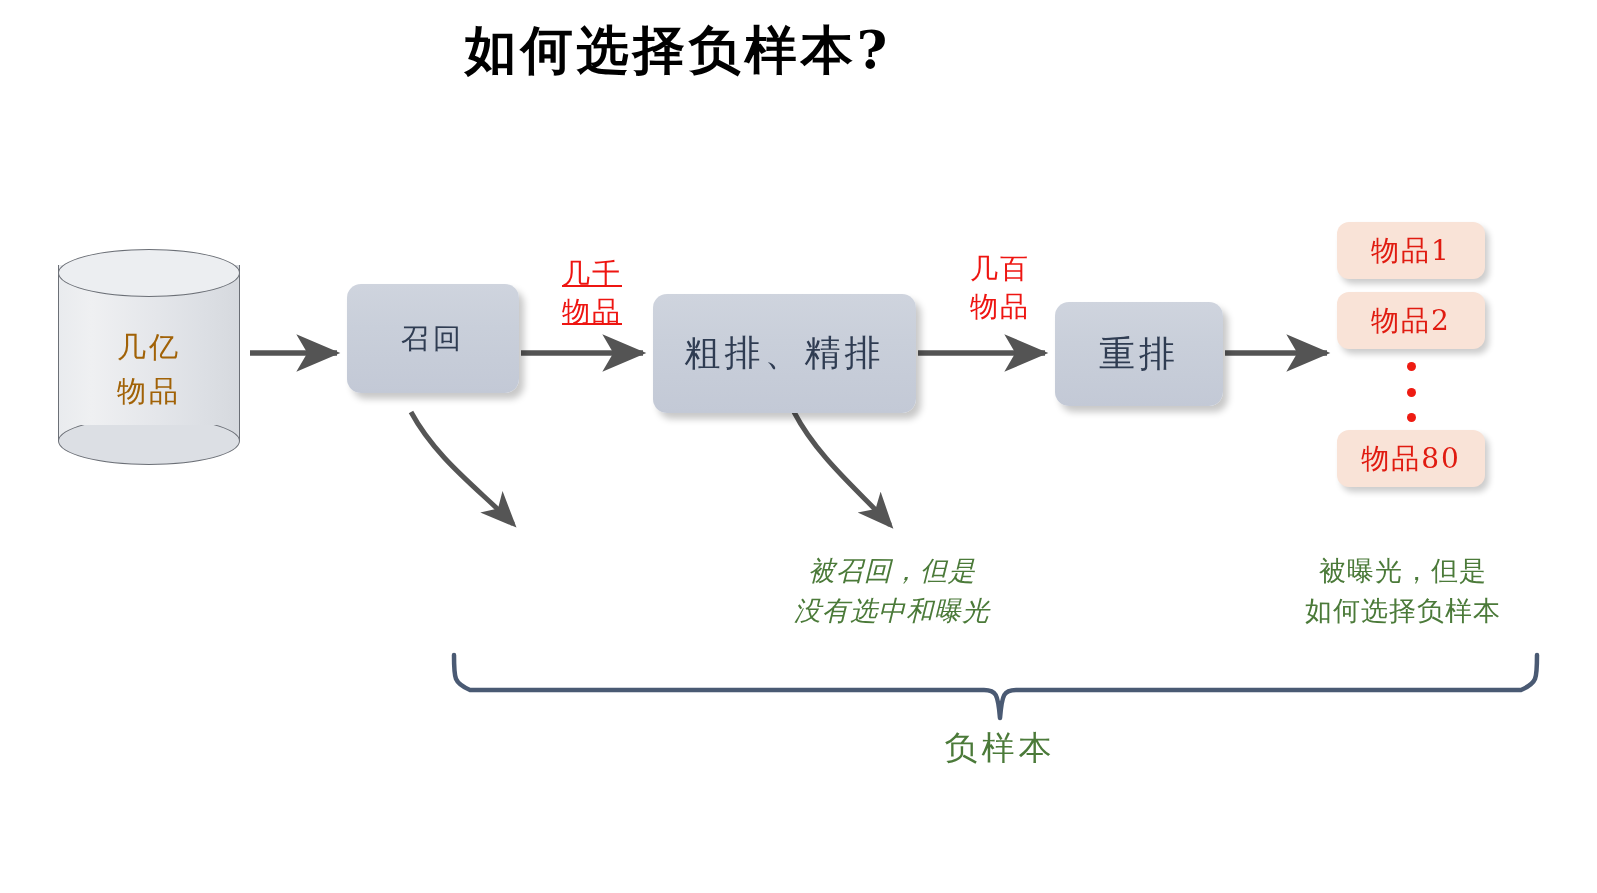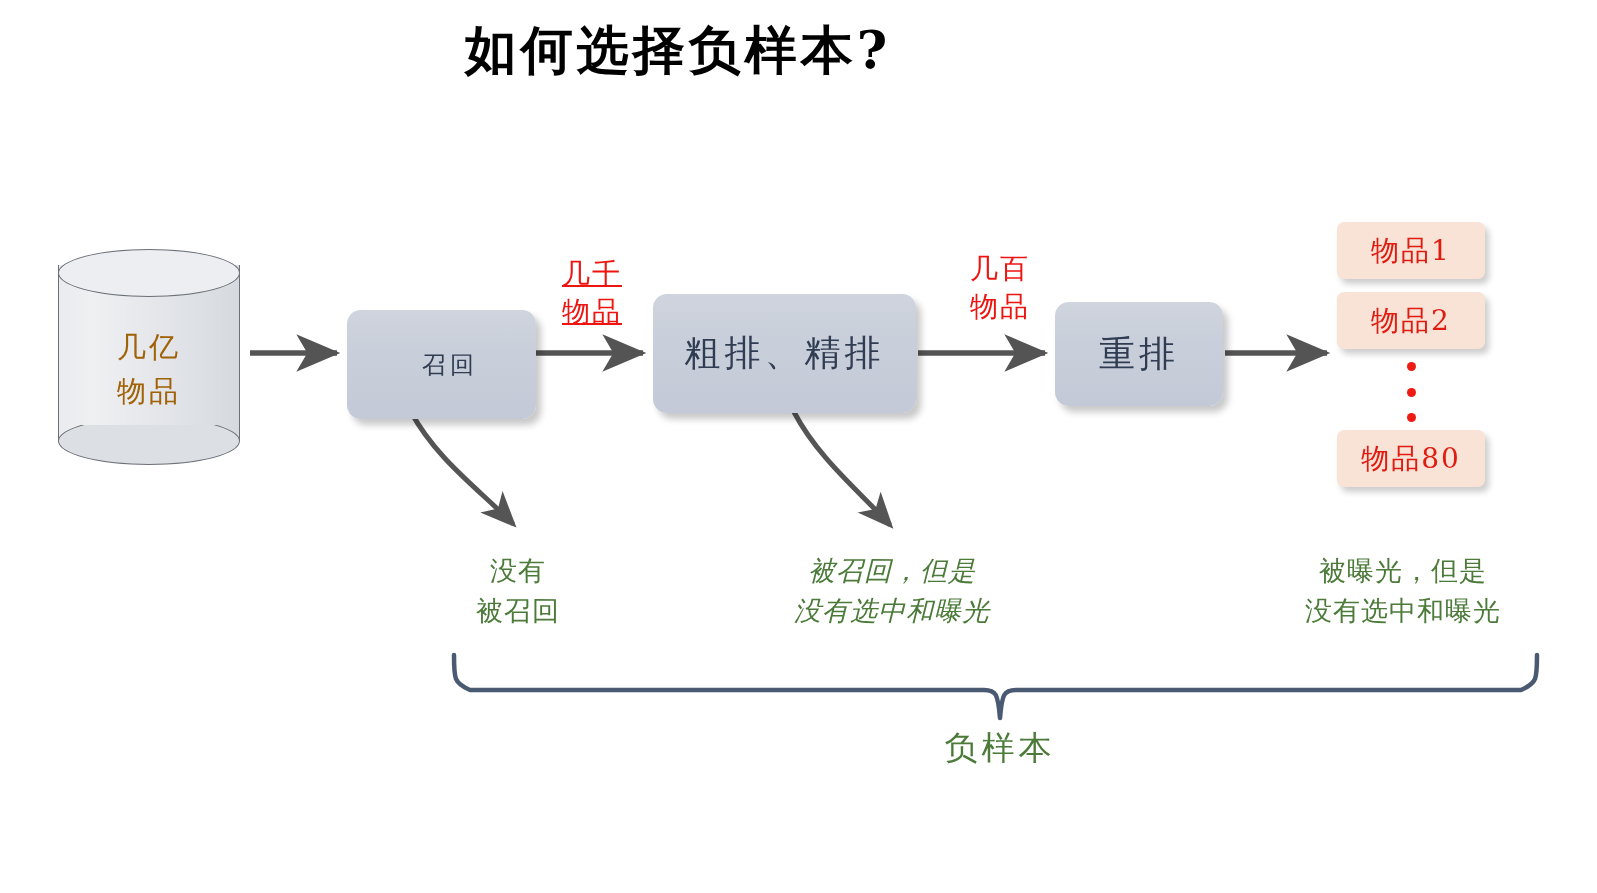--- a/index.html
+++ b/index.html
@@ -109,28 +109,28 @@
   .stage-box {
     background: linear-gradient(to bottom, #cfd4de 0%, #c9cfda 40%, #c3c9d6 100%);
     border-radius: 14px;
     box-shadow: 5px 6px 7px rgba(0,0,0,0.22);
     display: flex;
     align-items: center;
     justify-content: center;
     color: #2f3c52;
     letter-spacing: 4px;
   }
-  #stage-recall  { left: 347px; top: 310px; width: 172px; height: 109px; font-size: 24px; padding-left: 17px; }
+  #stage-recall  { left: 347px; top: 284px; width: 172px; height: 109px; font-size: 28px; }
   #stage-rank    { left: 653px; top: 294px; width: 263px; height: 119px; font-size: 36px; }
   #stage-rerank  { left: 1055px; top: 302px; width: 168px; height: 104px; font-size: 36px; }
 
   
   .item-box {
     background: #f9e3d7;
-    border-radius: 7px;
+    border-radius: 12px;
     box-shadow: 4px 5px 6px rgba(0,0,0,0.20);
     display: flex;
     align-items: center;
     justify-content: center;
     color: #e01b10;
     font-size: 28px;
     letter-spacing: 2px;
   }
   #item-1  { left: 1337px; top: 222px; width: 148px; height: 57px; }
   #item-2  { left: 1337px; top: 292px; width: 148px; height: 57px; }
@@ -268,22 +268,20 @@
   </div>
   <div class="abs" id="item-ellipsis">
     <span class="dot"></span>
     <span class="dot"></span>
     <span class="dot"></span>
   </div>
   <div class="abs item-box" id="item-80">
     <span>物品80</span>
   </div>
 
-  <div class="abs note-green" id="note-not-recalled">没有
-被召回</div>
   <div class="abs note-green" id="note-not-exposed">被召回，但是
 没有选中和曝光</div>
   <div class="abs note-green" id="note-not-clicked">被曝光，但是
-没有选中和曝光</div>
+如何选择负样本</div>
 
   <div class="abs" id="bracket-label">负样本</div>
 
 </div>
 
 </body></html>

